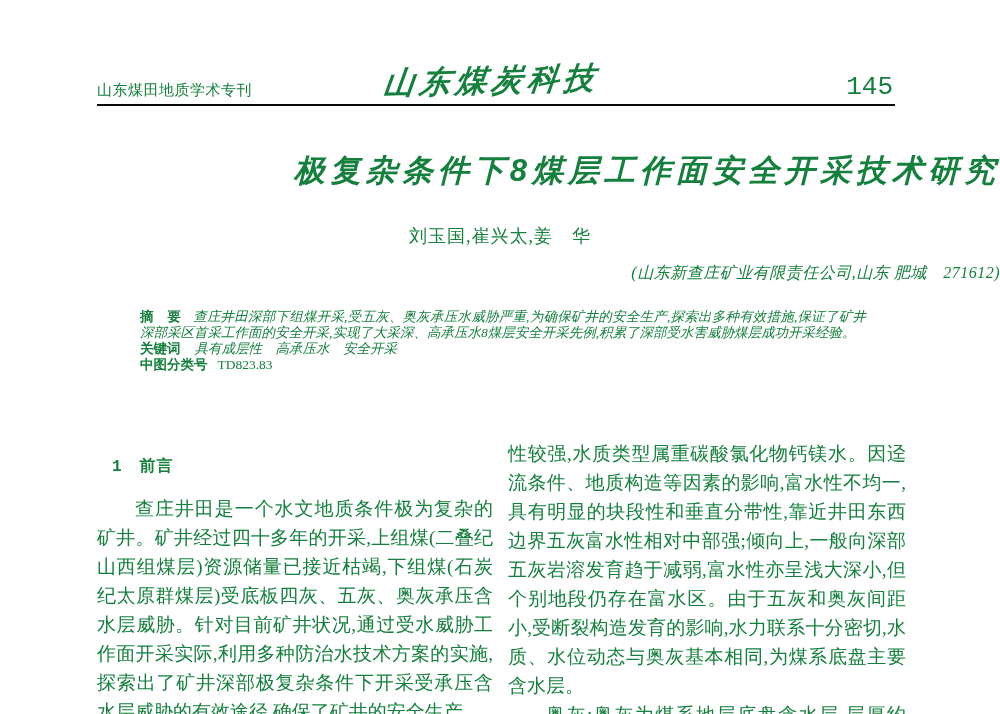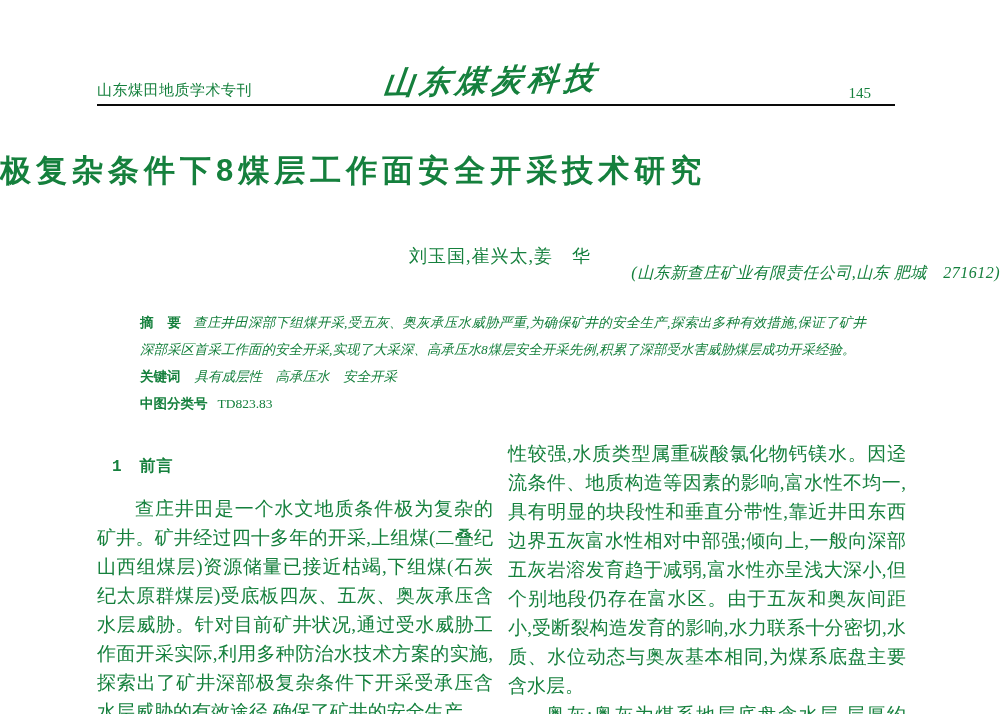--- a/index.html
+++ b/index.html
@@ -26,50 +26,51 @@
     font-family: "Liberation Serif", "DejaVu Serif", serif;
   }
   .hdr-logo {
     position: absolute; left: 50%; bottom: 0;
     transform: translateX(-52%) rotate(-1.5deg) skewX(-8deg);
     font-size: 31px; font-weight: bold; font-style: italic;
     letter-spacing: 5px; white-space: nowrap;
     font-family: "DejaVu Serif", serif;
   }
   .hdr-page {
-    position: absolute; right: 24px; bottom: 0;
-    font-size: 15px; font-family: Liberation Serif, serif;
+    position: absolute; right: 2px; bottom: 0;
+    font-size: 26px; font-family: Liberation Mono, monospace;
   }
   .hdr-rule {
     position: absolute; top: 96px; left: 97px; width: 798px; height: 0;
     border-top: 2.5px solid #0a0a0a;
   }
 
   
   .title {
     position: absolute; top: 142px; left: 0; width: 100%;
-    margin: 0; text-align: left;
+    margin: 0; text-align: right;
     font-size: 31px; font-weight: bold; letter-spacing: 5px;
     font-family: "Liberation Sans", "DejaVu Sans", sans-serif;
     white-space: nowrap;
+    font-style: italic;
   }
   .authors {
-    position: absolute; top: 236px; left: 0; width: 100%;
+    position: absolute; top: 216px; left: 0; width: 100%;
     text-align: center; font-size: 18px; letter-spacing: 1px;
   }
   .affil {
     position: absolute; top: 255px; left: 0; width: 100%;
     text-align: right; font-size: 16px; font-style: italic;
     letter-spacing: 0.5px;
   }
 
   
   .abstract {
     position: absolute; top: 301px; left: 140px; width: 726px;
-    font-size: 13.5px; line-height: 27px; text-align: justify;
+    font-size: 13.5px; line-height: 16px; text-align: justify;
   }
   .abstract p { margin: 0; }
   .lbl {
     font-weight: bold; font-style: normal;
     font-family: "Liberation Sans", "DejaVu Sans", sans-serif;
   }
   .kai { font-style: italic; }
   .abs-label { margin-right: 12px; }
   .kw-label { margin-right: 14px; }
   .meta-line { display: flex; align-items: flex-start; font-style: normal; }

